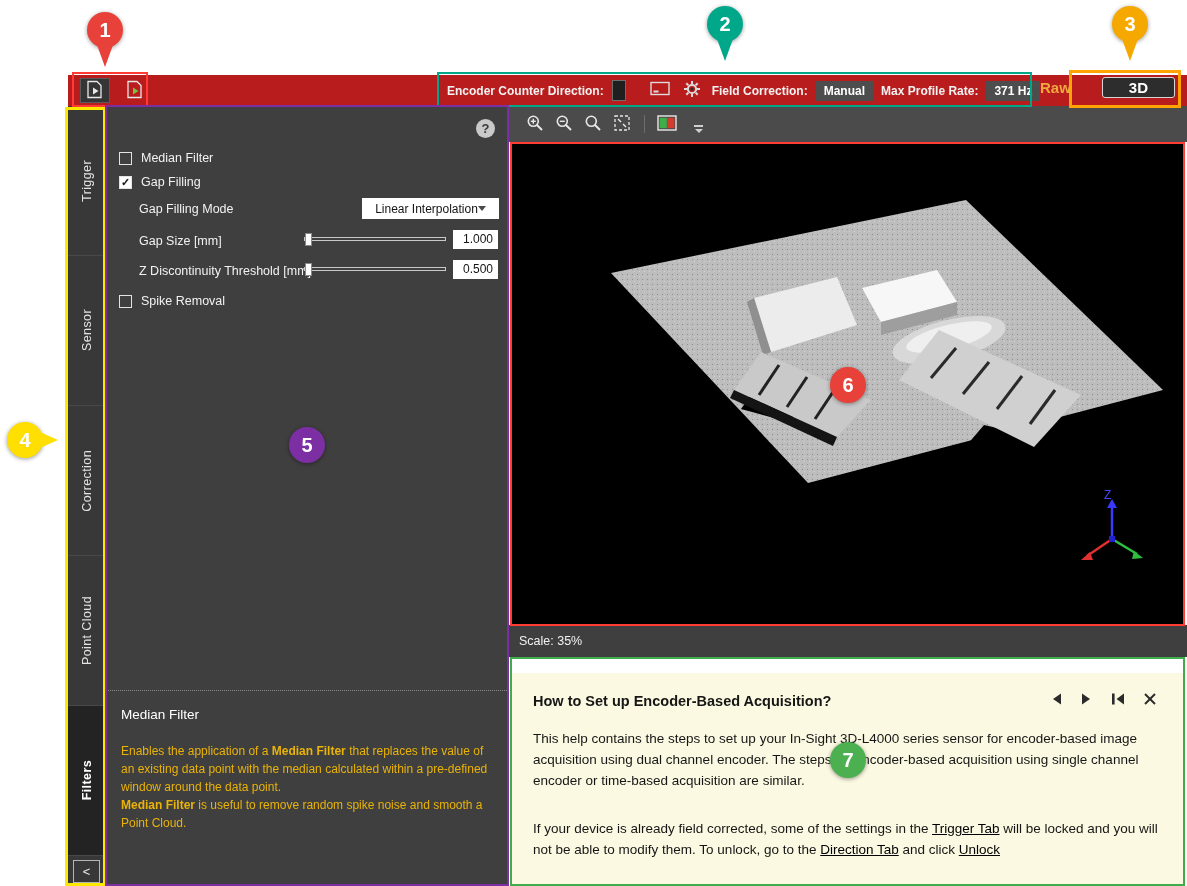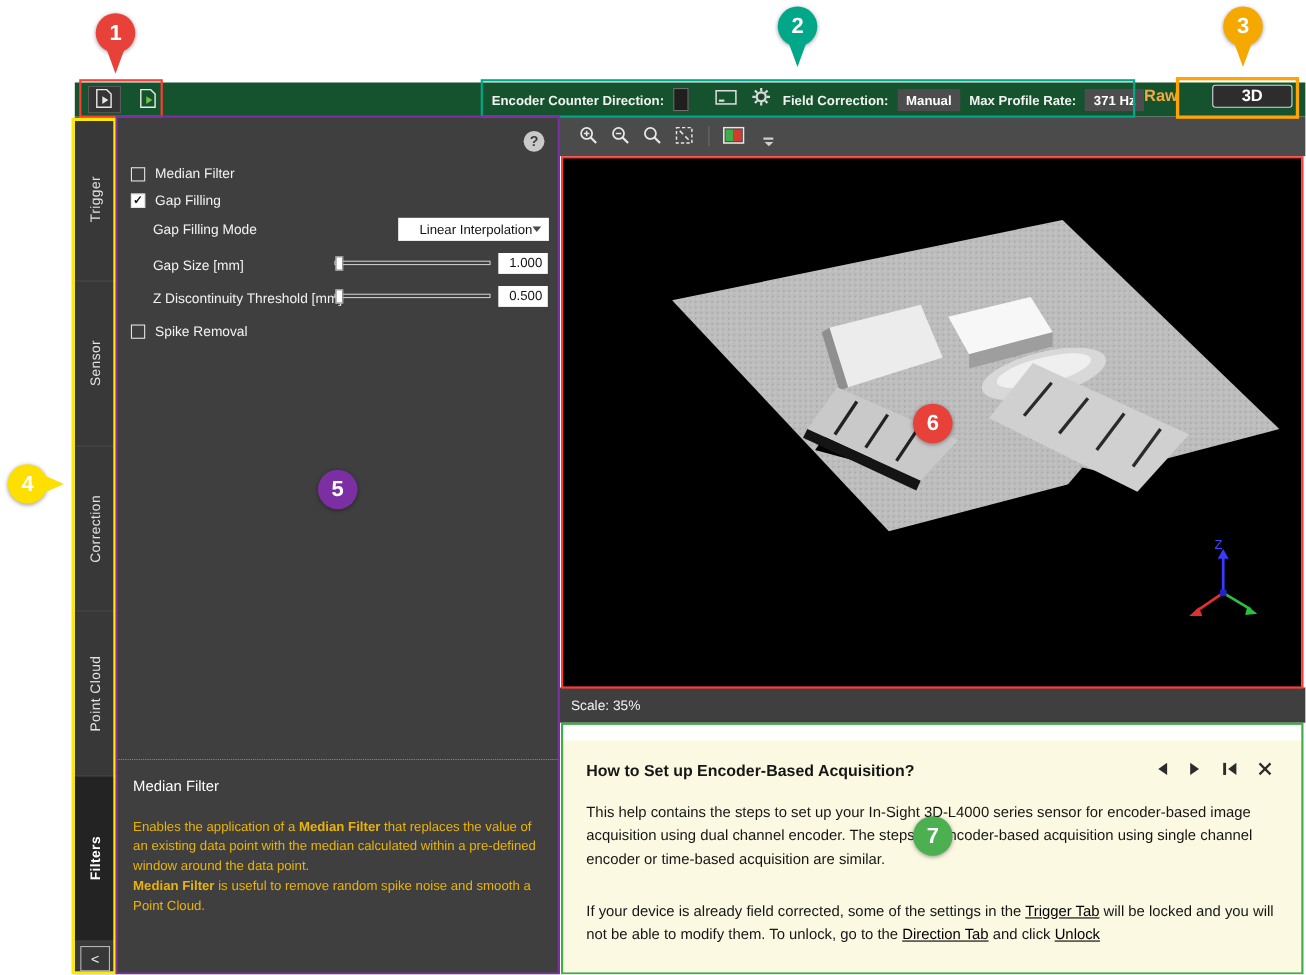--- a/index.html
+++ b/index.html
@@ -1,21 +1,21 @@
 <!DOCTYPE html>
 <html><head>
 <meta charset="utf-8">
 <style>
   html,body{margin:0;padding:0;background:#fff;}
   .screen{position:relative;width:1187px;height:886px;background:#fff;overflow:hidden;
           font-family:"Liberation Sans",sans-serif;-webkit-font-smoothing:antialiased;}
   .screen *{box-sizing:border-box;}
 
   
-  .topbar{position:absolute;left:68px;top:75px;width:1119px;height:31px;background:#14532d;}
+  .topbar{position:absolute;left:68px;top:75px;width:1119px;height:31px;background:#b91c1c;}
   .tb-buttons{position:absolute;left:12px;top:3px;display:flex;gap:10px;}
   .tb-btn{width:30px;height:25px;background:#353535;border:1px solid #5a5a5a;display:flex;
           align-items:center;justify-content:center;padding:0;cursor:pointer;}
   .tb-btn.flat{background:transparent;border-color:transparent;}
   .tb-encoder{position:absolute;left:379px;top:0;height:31px;display:flex;align-items:center;gap:8px;}
   .tb-label{color:#f2f2f2;font-size:12px;font-weight:bold;white-space:nowrap;}
   .enc-input{width:14px;height:21px;background:#1f1f1f;border:1px solid #6e6e6e;margin-right:14px;}
   .tb-iconbtn{display:flex;align-items:center;justify-content:center;width:24px;height:24px;cursor:pointer;}
   .chip{background:#4d4d4d;color:#fff;font-size:12px;font-weight:bold;padding:3px 8px;white-space:nowrap;}
   .tb-view{position:absolute;right:12px;top:2px;display:flex;gap:23px;align-items:center;}
@@ -40,21 +40,21 @@
   .help-btn{position:absolute;right:14px;top:13px;width:19px;height:19px;border-radius:50%;background:#c9c9c9;
             color:#3a3a3a;font-weight:bold;font-size:13px;display:flex;align-items:center;justify-content:center;
             border:none;cursor:pointer;}
   .chk-row{position:absolute;display:flex;align-items:center;gap:9px;}
   .checkbox{width:13px;height:13px;border:1px solid #e3e3e3;background:transparent;display:inline-flex;
             align-items:center;justify-content:center;cursor:pointer;flex:none;}
   .checkbox.checked{background:#fff;color:#161616;}
   .checkbox.checked::after{content:"✓";font-size:11px;font-weight:bold;line-height:1;}
   .s-label{position:absolute;white-space:nowrap;text-align:center;}
   .dropdown{position:absolute;left:257px;top:92px;width:137px;height:21px;background:#fff;color:#141414;
-            font-size:12px;display:flex;align-items:center;justify-content:flex-end;padding:0 7px;cursor:pointer;}
+            font-size:12px;display:flex;align-items:center;justify-content:center;padding:0 7px;cursor:pointer;}
   .caret{width:0;height:0;border-left:4px solid transparent;border-right:4px solid transparent;
          border-top:5px solid #4a4a4a;}
   .slider{position:absolute;width:142px;height:13px;cursor:pointer;}
   .slider .track{position:absolute;left:0;right:0;top:4px;height:4px;border:1px solid #c9c9c9;}
   .slider .thumb{position:absolute;left:1px;top:0;width:7px;height:13px;background:#fff;border:1px solid #8a8a8a;}
   .val{position:absolute;width:45px;height:19px;background:#fff;color:#141414;font-size:12px;
        text-align:right;padding:2px 5px;}
   .info{position:absolute;left:0;top:584px;width:404px;height:196px;border-top:1px dotted #8a8a8a;
         padding:16px 16px 0;}
   .info h3{margin:0 0 20px;font-size:13.5px;font-weight:normal;color:#fff;}

